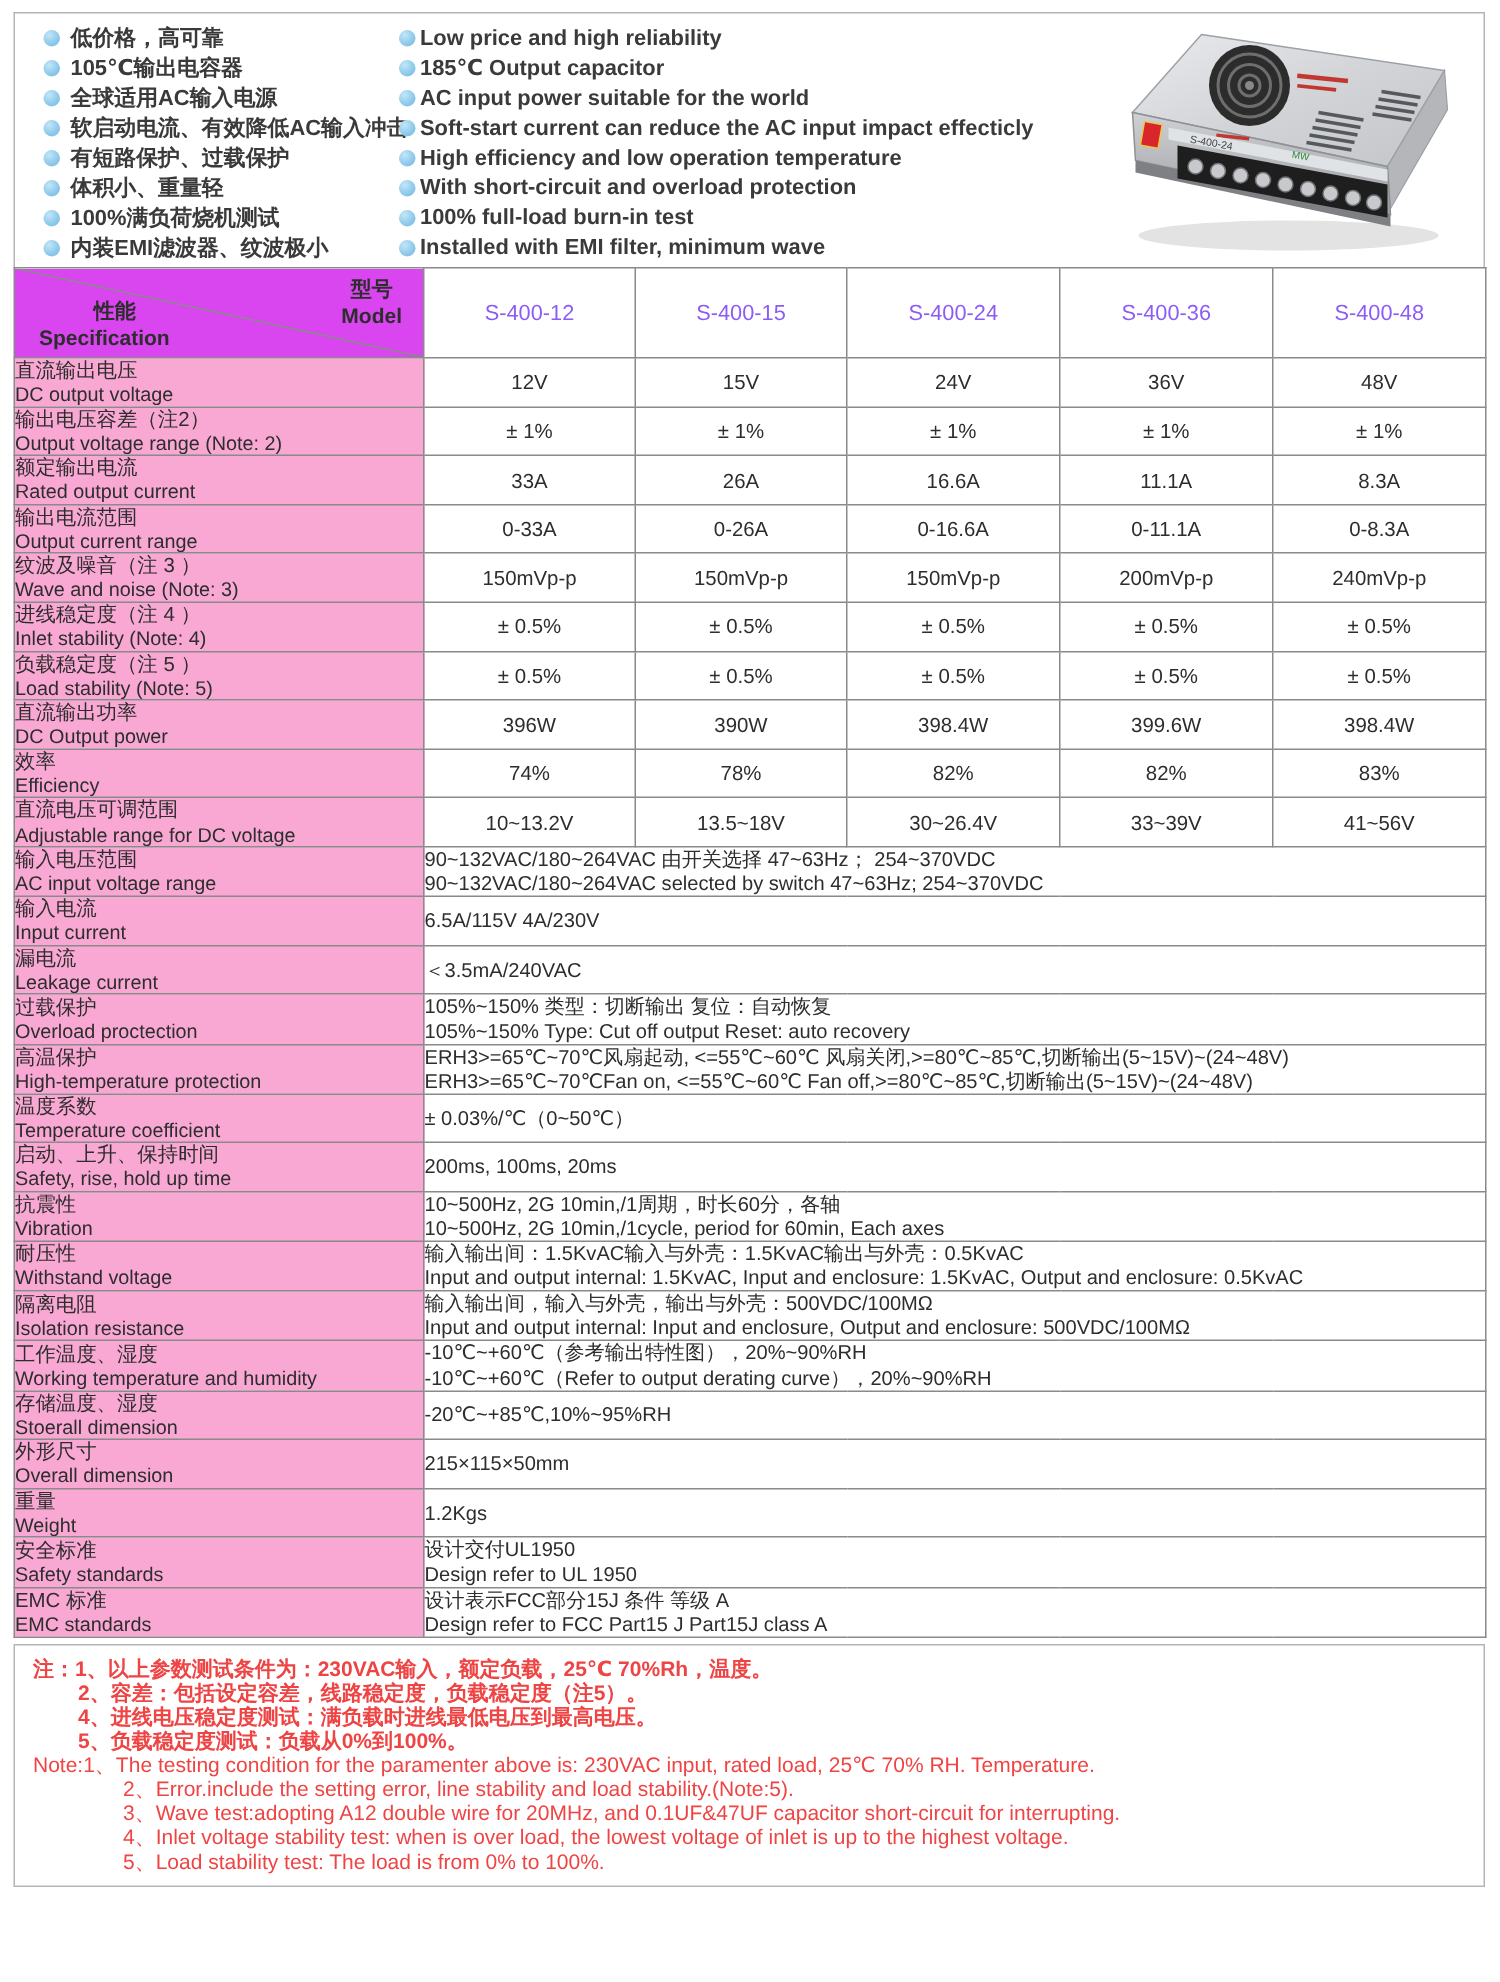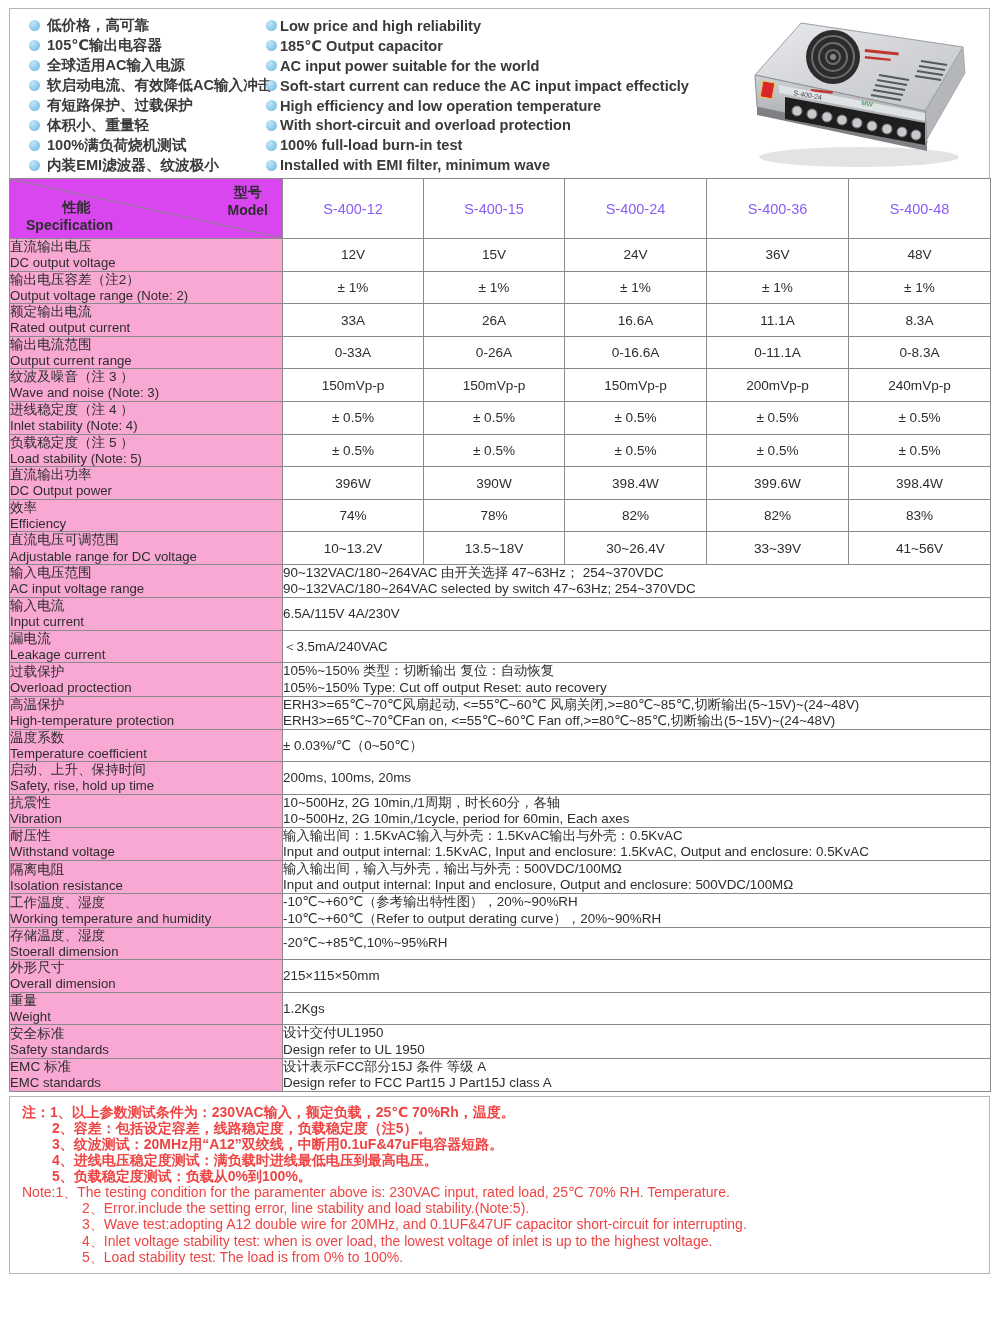--- a/index.html
+++ b/index.html
@@ -486,21 +486,20 @@
             <div>Design refer to FCC Part15 J Part15J class A</div>
           </td>
         </tr>
       </tbody>
   </table>
 
   <div class="notes-box">
     <div id="notes-zh">
         <div class="note-line zh">注：1、以上参数测试条件为：230VAC输入，额定负载，25℃  70%Rh，温度。</div>
         <div class="note-line zh indent">2、容差：包括设定容差，线路稳定度，负载稳定度（注5）。</div>
-        <div class="note-line zh indent">3、纹波测试：20MHz用“A12”双绞线，中断用0.1uF&amp;47uF电容器短路。</div>
         <div class="note-line zh indent">4、进线电压稳定度测试：满负载时进线最低电压到最高电压。</div>
         <div class="note-line zh indent">5、负载稳定度测试：负载从0%到100%。</div>
       </div>
     <div id="notes-en">
         <div class="note-line en">Note:1、The testing condition for the paramenter above is: 230VAC input, rated load, 25℃ 70% RH. Temperature.</div>
         <div class="note-line en indent">2、Error.include the setting error, line stability and load stability.(Note:5).</div>
         <div class="note-line en indent">3、Wave test:adopting  A12  double wire for 20MHz, and 0.1UF&amp;47UF capacitor short-circuit for interrupting.</div>
         <div class="note-line en indent">4、Inlet voltage stability test: when is over load, the lowest voltage of inlet is up to the highest voltage.</div>
         <div class="note-line en indent">5、Load stability test: The load is from 0% to 100%.</div>
       </div>

